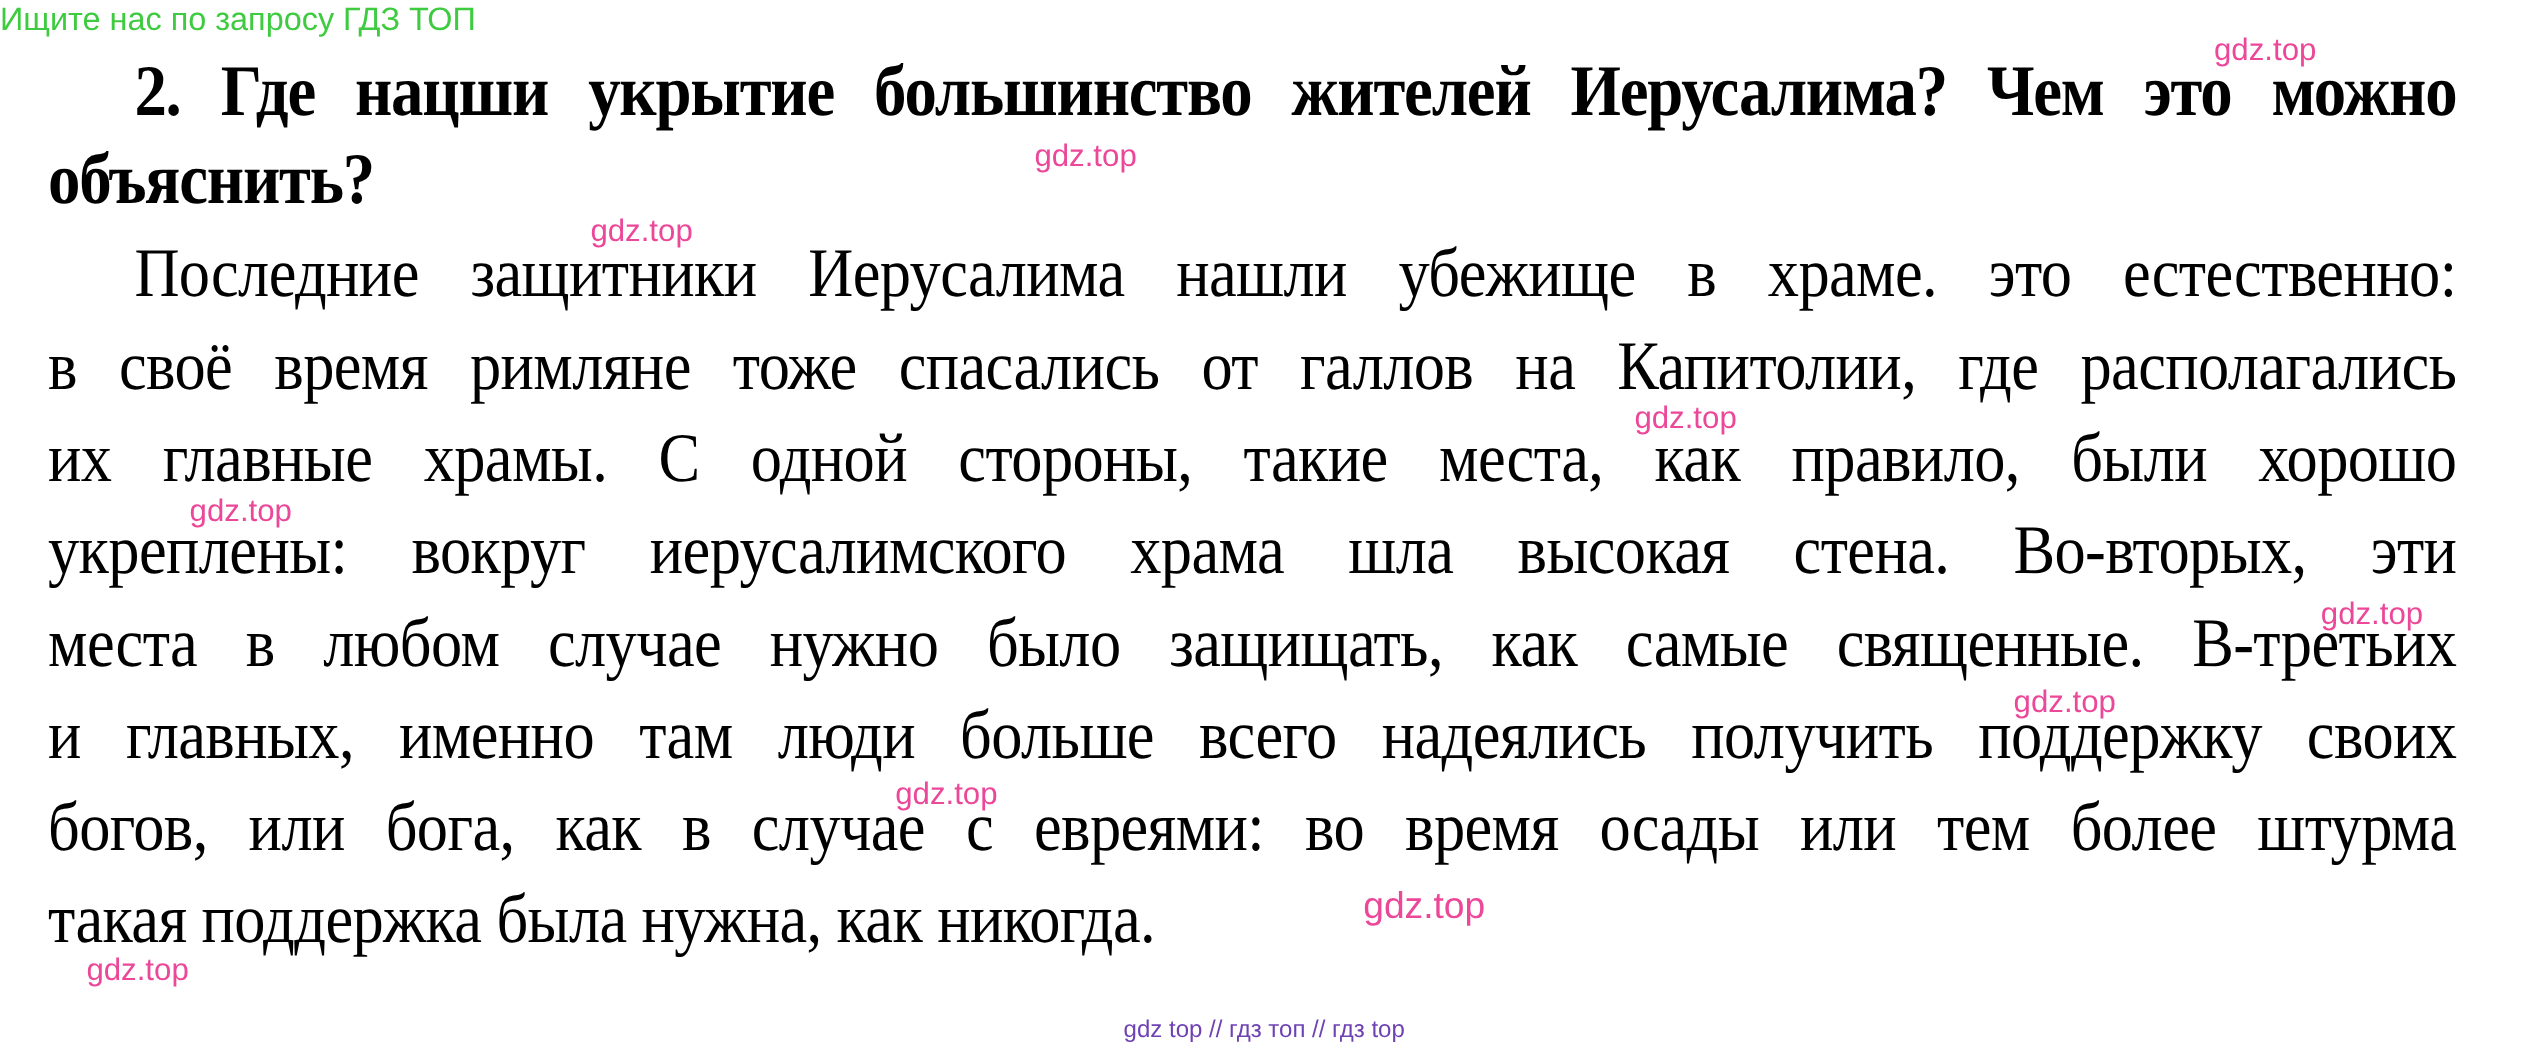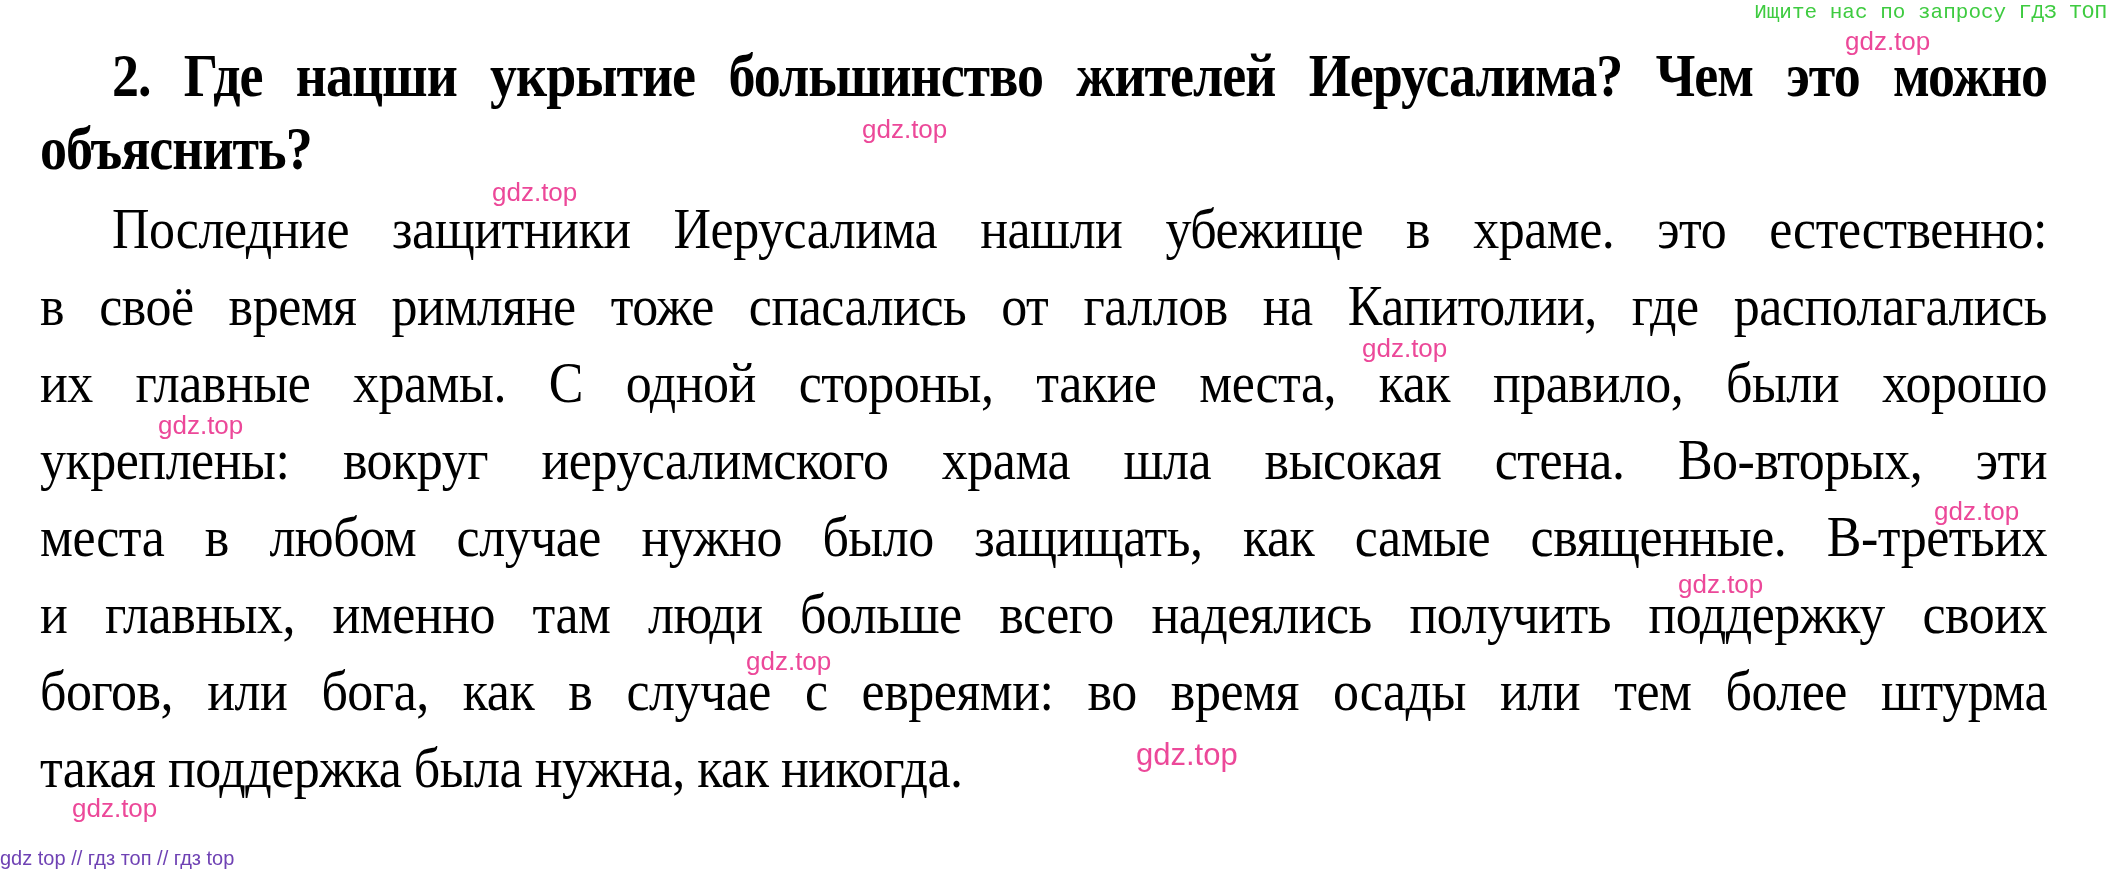--- a/index.html
+++ b/index.html
@@ -14,23 +14,23 @@
     background: #ffffff;
     overflow: hidden;
     font-family: "Liberation Serif", serif;
   }
   
   .promo {
     position: absolute;
     top: 1px;
     left: 0;
     width: 100%;
-    text-align: right;
-    font-family: Liberation Mono, monospace;
-    font-size: 21px;
+    text-align: left;
+    font-family: Liberation Sans, sans-serif;
+    font-size: 27px;
     color: #3ecb40;
   }
   
   .question {
     position: absolute;
     left: 40px;
     width: 2007px;
     top: 40px;
     font-weight: bold;
     font-size: 54px;
@@ -77,21 +77,21 @@
   .wm7  { left: 1678px; top: 569px; }
   .wm8  { left: 746px;  top: 646px; }
   .wm9  { left: 1136px; top: 737px; font-size: 31px; }
   .wm10 { left: 72px;   top: 793px; }
   
   .footer {
     position: absolute;
     top: 847px;
     left: 0;
     width: 100%;
-    text-align: left;
+    text-align: center;
     font-family: "Liberation Sans", sans-serif;
     font-size: 20px;
     color: #6f42b4;
   }
 </style>
 </head>
 <body>
 
 <div class="page">
 

